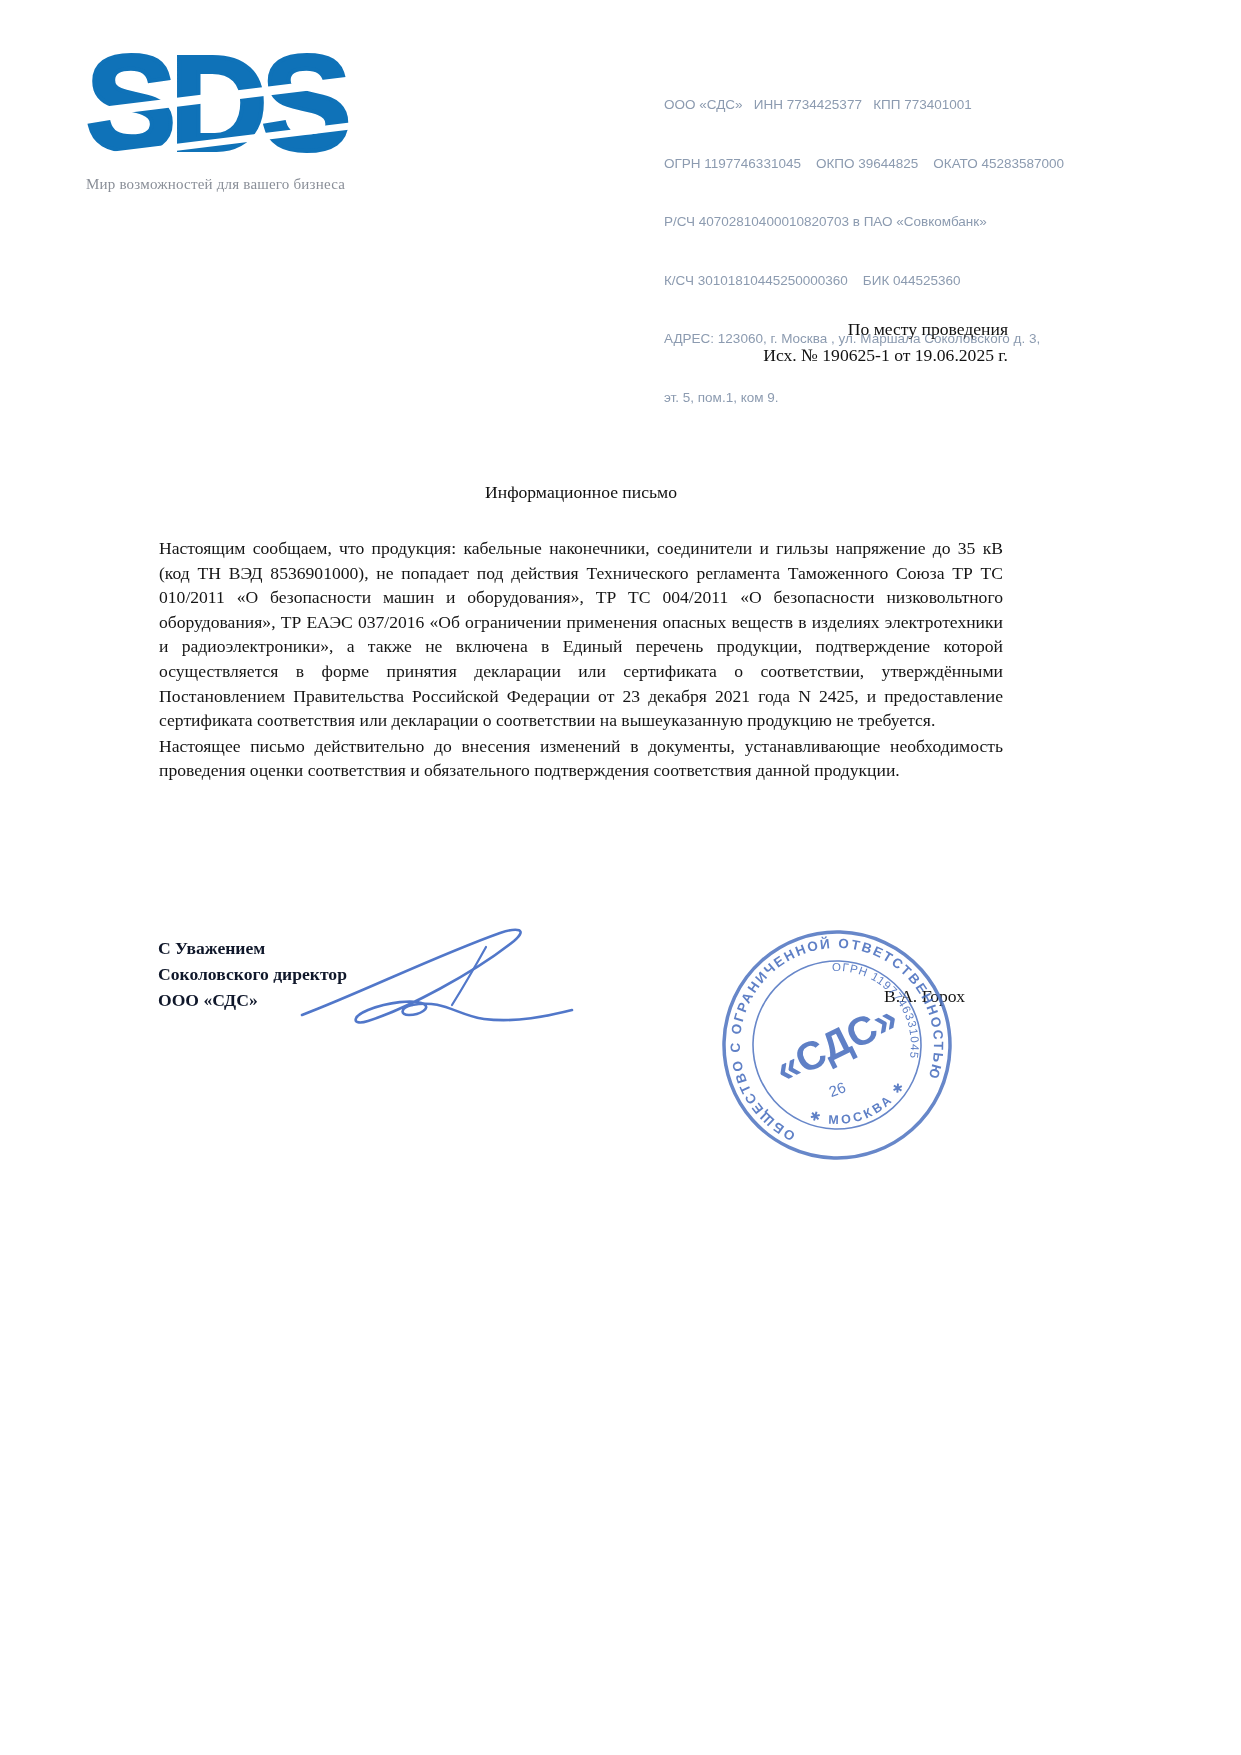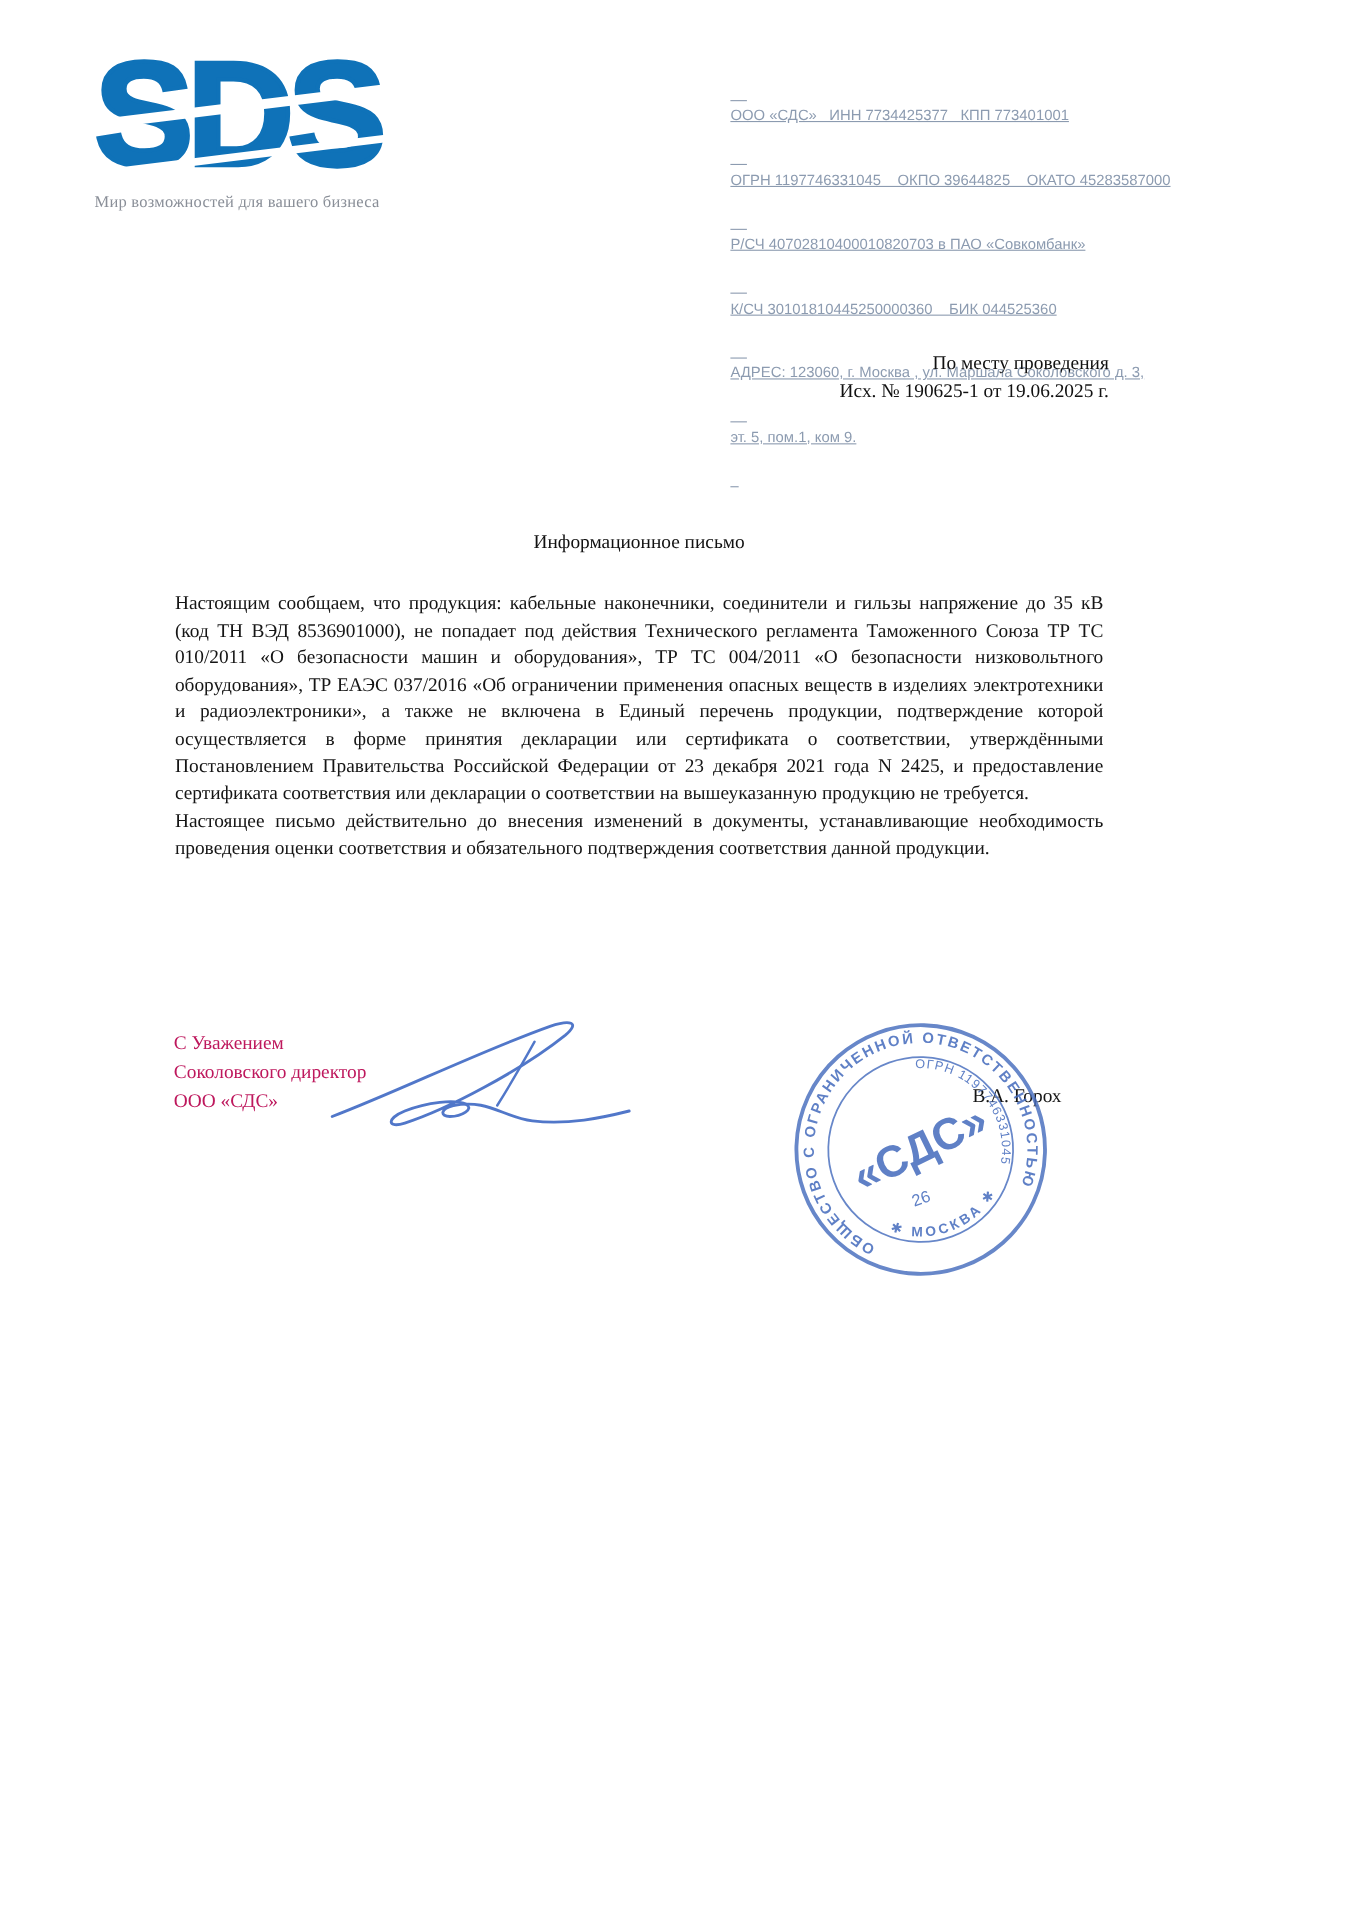--- a/index.html
+++ b/index.html
@@ -40,21 +40,20 @@
   }
 
   
   .company-details {
     position: absolute; left: 664px; top: 56px;
     font-family: "Liberation Sans", "DejaVu Sans", sans-serif;
     font-size: 13.5px;
     line-height: 19.5px;
     color: #8c9bb0;
     white-space: pre;
-    text-decoration: underline;
   }
 
   
   .ref-block {
     position: absolute; top: 316px; right: 233px;
     text-align: right;
     font-size: 17.6px;
     line-height: 26px;
     color: #111111;
   }
@@ -73,21 +72,22 @@
     text-align: justify;
     color: #151515;
   }
   .letter-body p { margin: 1px; }
 
   
   .signoff {
     position: absolute; top: 935px; left: 158px;
     font-size: 17.6px;
     line-height: 26.2px;
-    color: #be185d;
+    color: #0f172a;
+    font-weight: bold;
   }
   .signer-name {
     position: absolute; top: 986px; left: 884px;
     font-size: 17.6px;
     color: #151515;
   }
 
   
   .signature-svg { position: absolute; left: 288px; top: 915px; }
 

